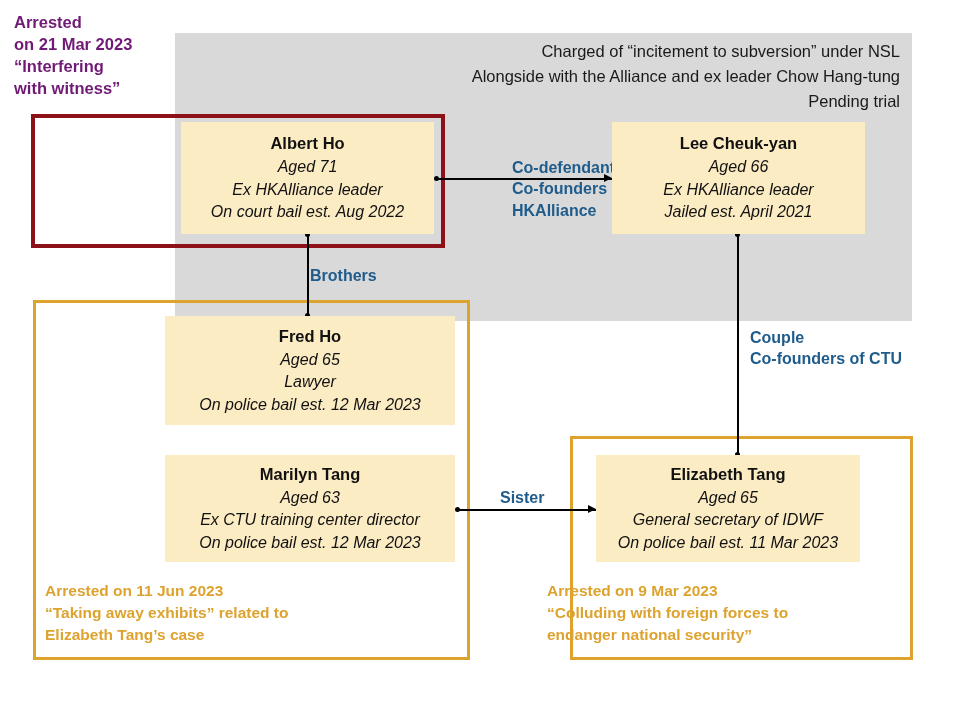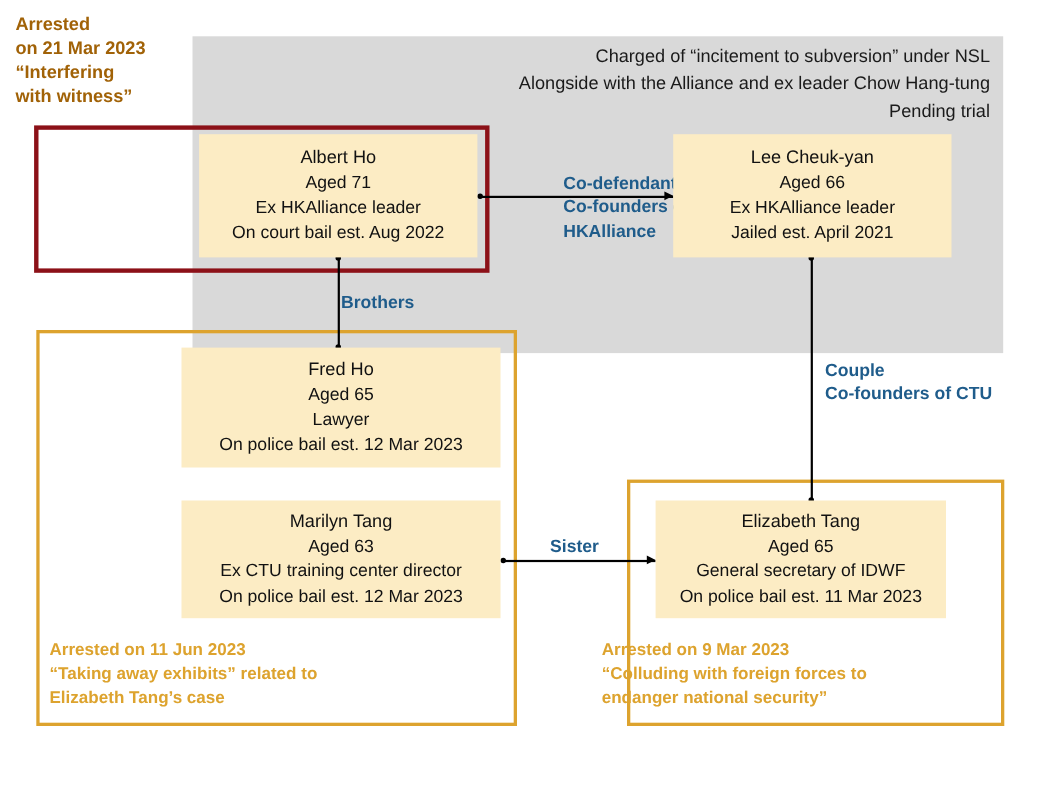--- a/index.html
+++ b/index.html
@@ -20,43 +20,43 @@
     position:absolute;right:12px;top:6px;
     text-align:right;color:#1a1a1a;font-size:16.5px;line-height:1.53;
     white-space:pre-line;
   }
   .red-region{
     position:absolute;left:31px;top:114px;width:414px;height:134px;
     border:4px solid #8c1118;box-sizing:border-box;background:transparent;
   }
   .red-region-label{
     position:absolute;left:14px;top:12px;width:160px;
-    color:#a16207;font-size:16.5px;font-weight:bold;line-height:1.33;
+    color:#701a75;font-size:16.5px;font-weight:bold;line-height:1.33;
     white-space:pre-line;
   }
   .orange-region{
     position:absolute;border:3px solid #dda32e;box-sizing:border-box;background:transparent;
   }
   .orange-region.left{left:33px;top:300px;width:437px;height:360px;}
   .orange-region.right{left:570px;top:436px;width:343px;height:224px;}
   .orange-caption{
     position:absolute;color:#dda32e;font-size:15.5px;font-weight:bold;
     line-height:1.42;white-space:pre-line;
   }
   .orange-caption.left{left:45px;top:580px;width:420px;}
   .orange-caption.right{left:547px;top:580px;width:330px;}
 
   
   .card{
     position:absolute;background:#fcecc4;box-sizing:border-box;
     display:flex;flex-direction:column;align-items:center;justify-content:center;
     color:#111;font-size:16px;line-height:1.40;text-align:center;
   }
-  .card .nm{font-weight:normal;font-size:16.5px;margin-bottom:1px;}
-  .card .ln{white-space:nowrap;}
+  .card .nm{font-weight:bold;font-size:16.5px;margin-bottom:1px;}
+  .card .ln{white-space:nowrap;font-style:italic;}
 
   #card-albert   {left:181px;top:122px;width:253px;height:112px;}
   #card-lee      {left:612px;top:122px;width:253px;height:112px;}
   #card-fred     {left:165px;top:316px;width:290px;height:109px;}
   #card-marilyn  {left:165px;top:455px;width:290px;height:107px;}
   #card-elizabeth{left:596px;top:455px;width:264px;height:107px;}
 
   
   .conn{position:absolute;background:#000;}
   .conn-h{height:1.5px;}

